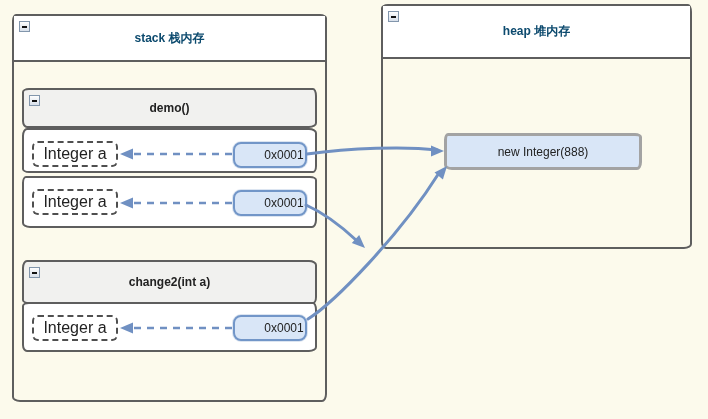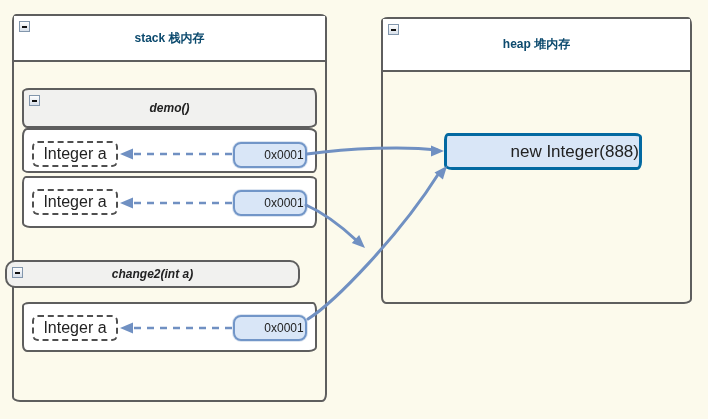--- a/index.html
+++ b/index.html
@@ -19,39 +19,39 @@
   .titlebar{
     position:absolute;left:0;top:0;right:0;
     display:flex;align-items:center;justify-content:center;
     font-weight:bold;font-size:12px;color:#0c4a6e;
     box-sizing:border-box;
   }
   .titlebar.white{background:#FFFFFF;border-bottom:2px solid #5E5E5E;}
   .graybar{
     background:#F1F1EF;border:2px solid #5E5E5E;
     display:flex;align-items:center;justify-content:center;
-    font-weight:bold;font-size:12px;color:#222;font-style:italic;
+    font-weight:bold;font-size:12px;color:#222;
   }
   .cell{background:#FFFFFF;border:2px solid #5E5E5E;}
   .dashedbox{
     background:#FFFFFF;border:2px dashed #4F4F4F;border-radius:6px;
     display:flex;align-items:center;justify-content:center;
     font-size:16px;color:#222;
   }
   .hexbox{
     background:#D9E6F7;border:2px solid #7296C8;border-radius:8px;
     display:flex;align-items:center;justify-content:center;
     font-size:12px;color:#222;
     box-shadow:0 0 0 1px rgba(114,150,200,0.25);
     padding-left:28px;
   }
   .heapobj{
-    background:#D9E6F7;border:3px solid #0369a1;
-    display:flex;align-items:center;justify-content:flex-end;
-    font-size:17px;color:#222;
+    background:#D9E6F7;border:3px solid #a3a3a3;
+    display:flex;align-items:center;justify-content:center;
+    font-size:12px;color:#222;
   }
   .collapse{
     position:absolute;left:5px;top:5px;width:11px;height:11px;
     border:1px solid #8296AC;
     background:linear-gradient(180deg,#FDFDFD 0%,#D8E0EA 100%);
     display:flex;align-items:center;justify-content:center;
     box-sizing:border-box;cursor:pointer;
   }
   .minus{width:5px;height:2px;background:#111;}
   svg.overlay{position:absolute;inset:0;pointer-events:none;z-index:6;}
@@ -74,21 +74,21 @@
   <div class="box graybar wob2" style="left:22px;top:88px;width:295px;height:40px;">
     <span class="collapse">
         <span class="minus"></span>
       </span>
     <span class="lbl">demo()</span>
   </div>
 
   <div class="box cell wob3" style="left:22px;top:128px;width:295px;height:45px;"></div>
   <div class="box cell wob1" style="left:22px;top:176px;width:295px;height:52px;"></div>
 
-  <div class="box graybar wob3" style="left:5px;top:260px;width:295px;height:28px;border-radius:10px;">
+  <div class="box graybar wob3" style="left:22px;top:260px;width:295px;height:44px;">
     <span class="collapse">
         <span class="minus"></span>
       </span>
     <span class="lbl">change2(int a)</span>
   </div>
   <div class="box cell wob2" style="left:22px;top:302px;width:295px;height:50px;"></div>
 
   <div class="box dashedbox" style="left:32px;top:141px;width:86px;height:26px;">
     <span class="lbl">Integer a</span>
   </div>
@@ -102,21 +102,21 @@
   <div class="box hexbox" style="left:233px;top:142px;width:74px;height:26px;z-index:4;">
     <span class="lbl">0x0001</span>
   </div>
   <div class="box hexbox" style="left:233px;top:190px;width:74px;height:26px;z-index:4;">
     <span class="lbl">0x0001</span>
   </div>
   <div class="box hexbox" style="left:233px;top:315px;width:74px;height:26px;z-index:4;">
     <span class="lbl">0x0001</span>
   </div>
 
-  <div class="box outer wob2" style="left:381px;top:17px;width:311px;height:287px;">
+  <div class="box outer wob2" style="left:381px;top:4px;width:311px;height:245px;">
     <div class="titlebar white" style="height:53px;">
       <span class="collapse">
           <span class="minus"></span>
         </span>
       <span class="lbl">heap 堆内存</span>
     </div>
   </div>
 
   <div class="box heapobj wob1" style="left:444px;top:133px;width:198px;height:37px;z-index:4;">
     <span class="lbl">new Integer(888)</span>

